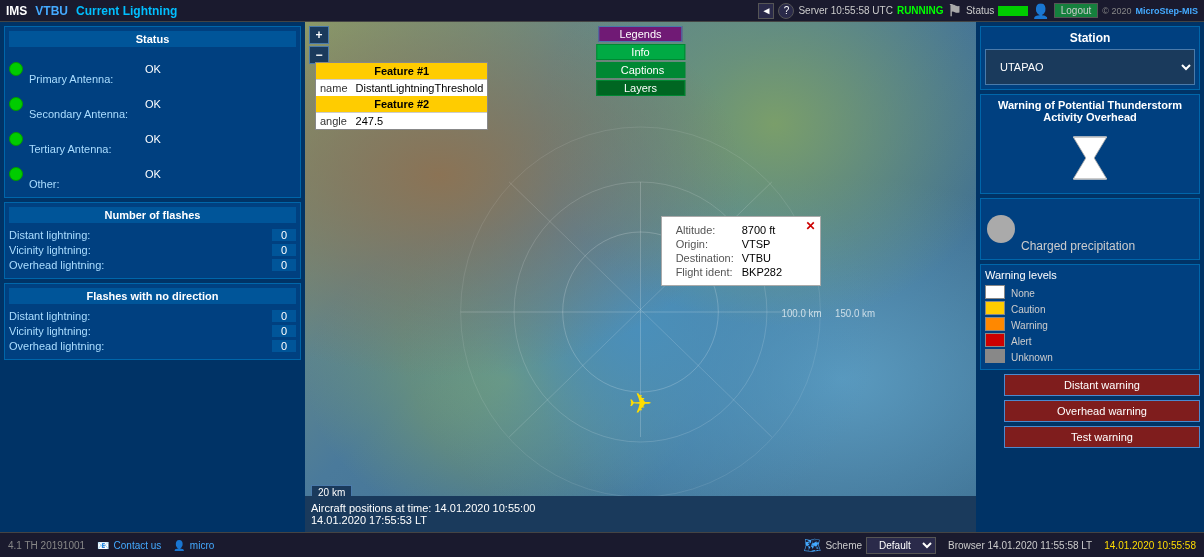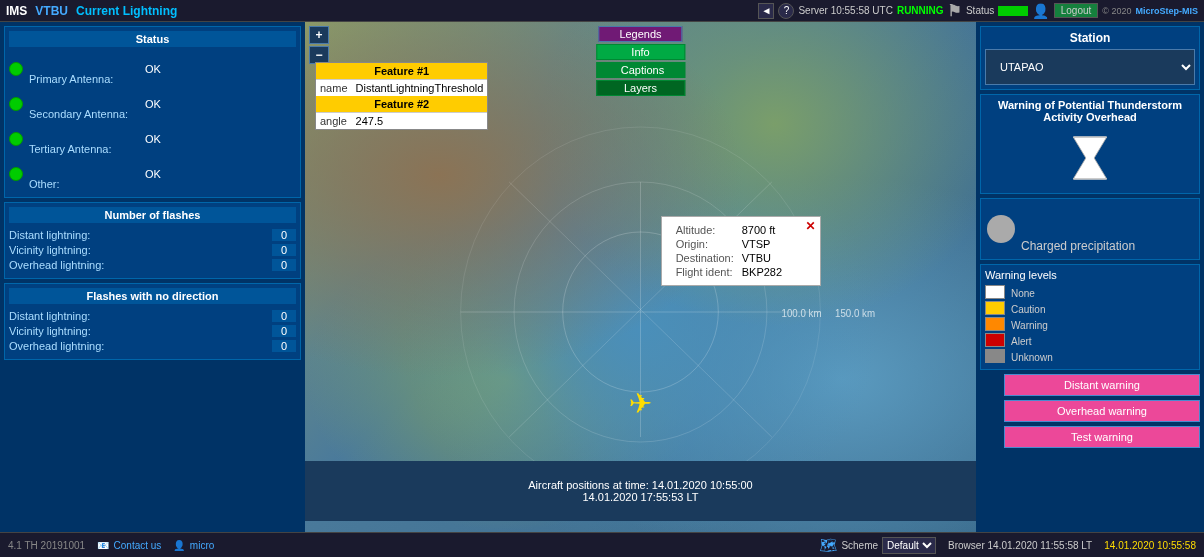--- a/index.html
+++ b/index.html
@@ -339,26 +339,26 @@
       border: 1px solid #4a7aaa;
       color: #fff;
       padding: 1px 6px;
       font-size: 10px;
       z-index: 10;
     }
 
     
     .map-time-bar {
       position: absolute;
-      bottom: 11px;
+      bottom: 0;
       left: 0;
       right: 0;
       background: #1a3a5c;
-      text-align: center;
-      padding: 18px;
+      text-align: left;
+      padding: 6px;
       font-size: 11px;
       color: #fff;
       z-index: 10;
     }
 
     
     .aircraft-icon {
       position: absolute;
       bottom: 22%;
       left: 50%;
@@ -483,21 +483,21 @@
       font-size: 10px;
     }
 
     .warning-buttons {
       display: flex;
       flex-direction: column;
       gap: 4px;
     }
 
     .warning-action-btn {
-      background: #ec4899;
+      background: #7f1d1d;
       border: 1px solid #4a8acf;
       color: #fff;
       padding: 4px 2px;
       font-size: 11px;
       cursor: pointer;
       text-align: center;
       margin-left: 24px;
     }
 
     
@@ -539,21 +539,21 @@
       gap: 4px;
       color: #ccc;
       font-size: 10px;
       margin-left: auto;
     }
 
     .scheme-select {
       background: #2a2a4a;
       border: 1px solid #555;
       color: #fff;
-      padding: 1px 0;
+      padding: 1px 8px;
       font-size: 10px;
     }
 
     .bottom-browser-time {
       color: #ccc;
       font-size: 10px;
     }
 
     .bottom-utc-time {
       color: #ffdd00;

